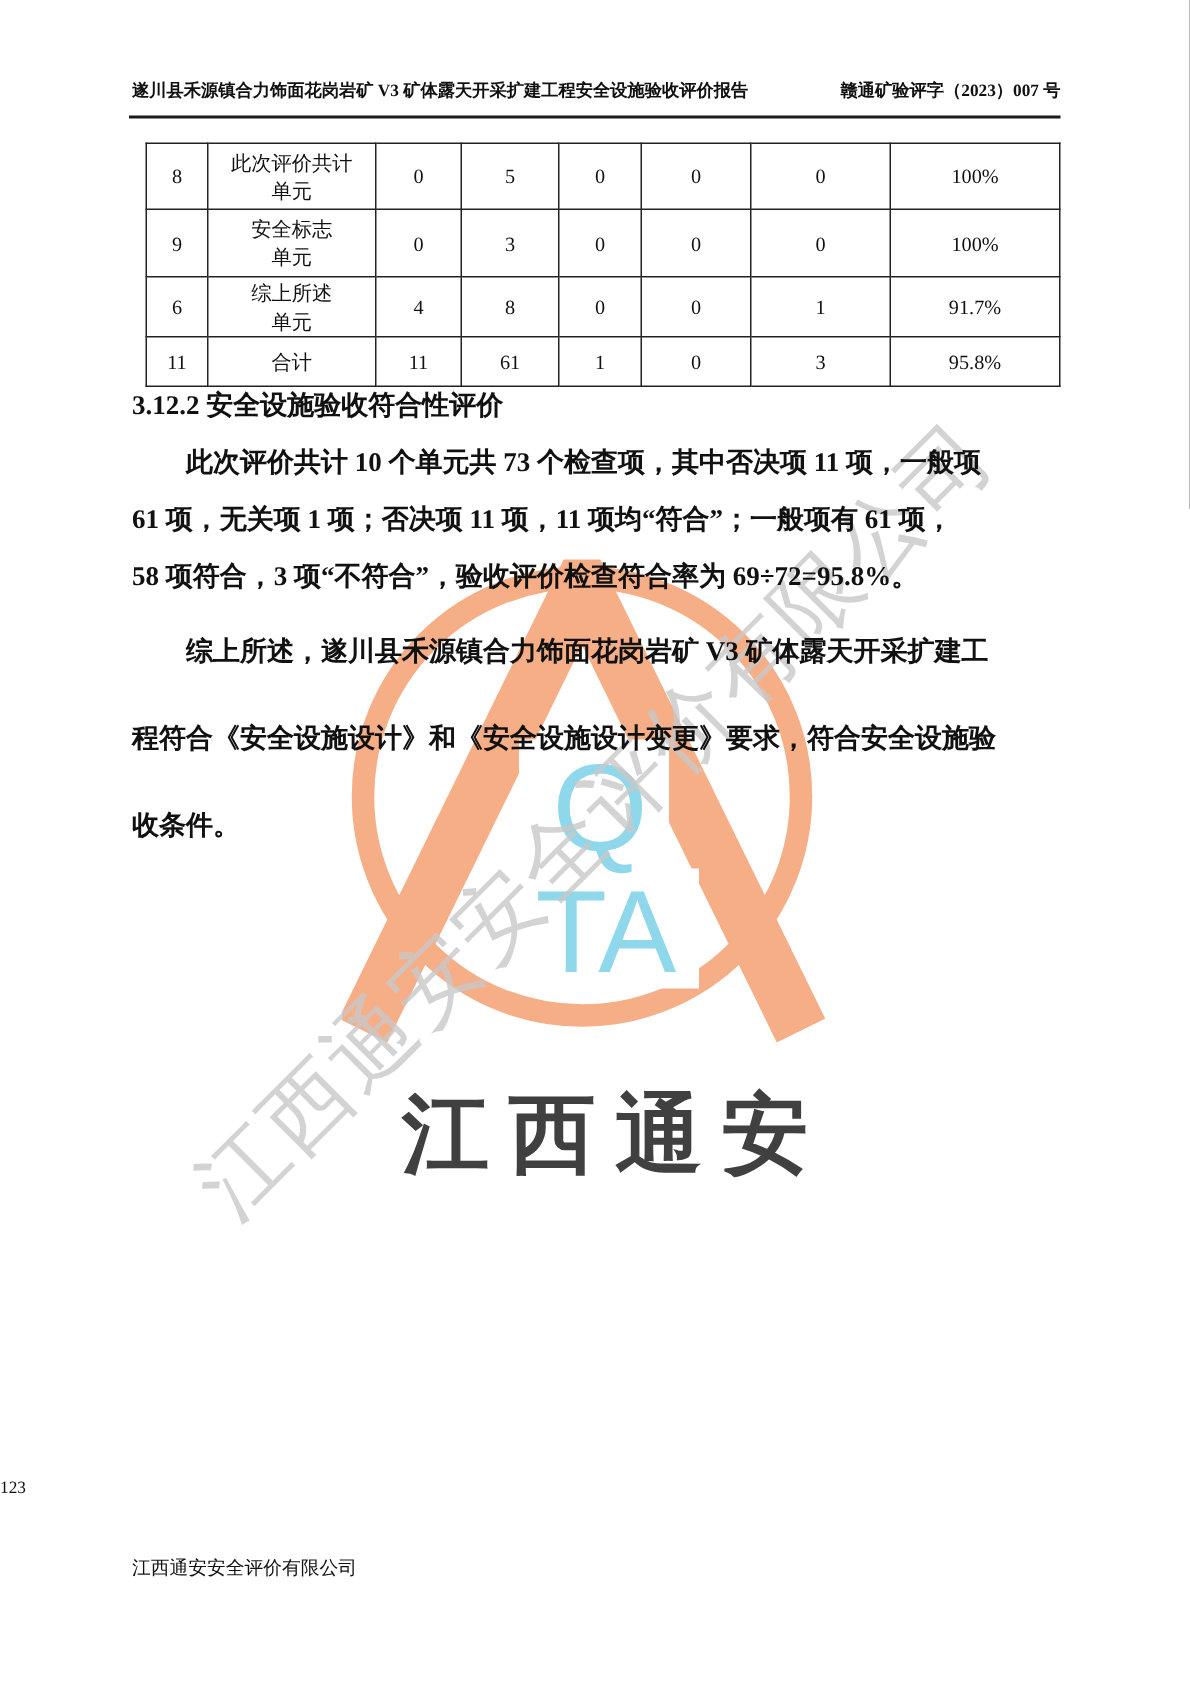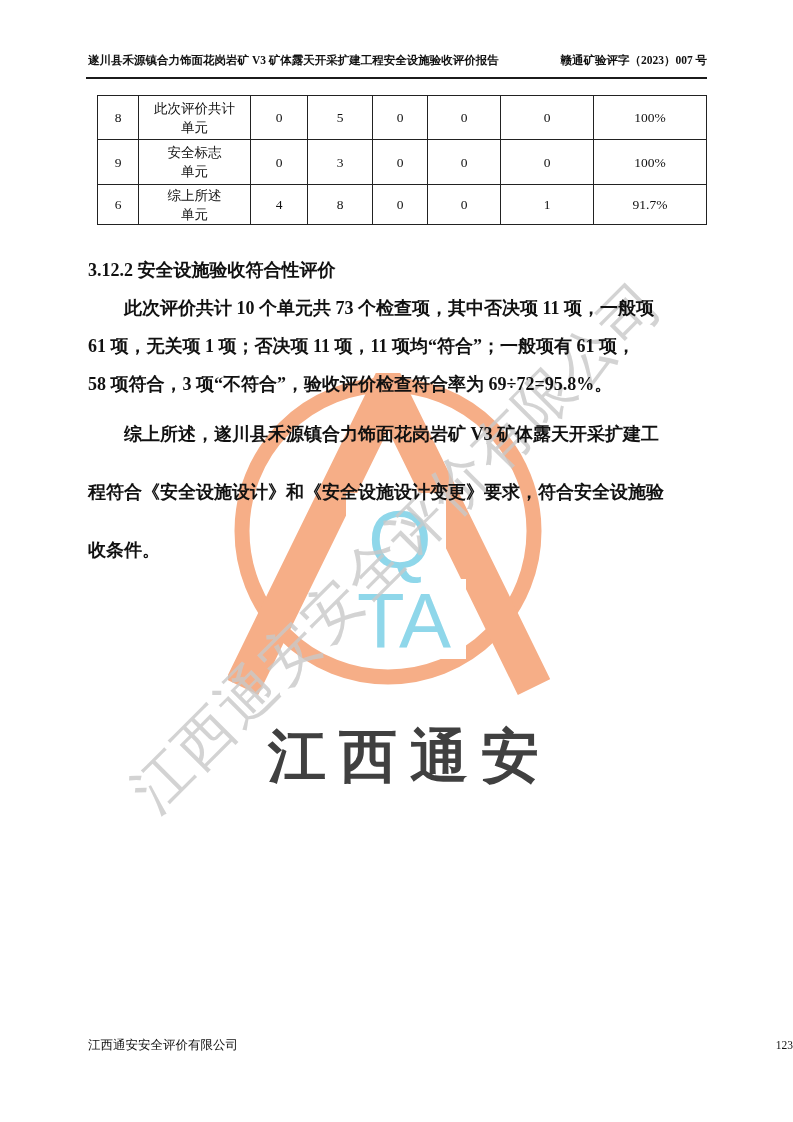--- a/index.html
+++ b/index.html
@@ -39,21 +39,21 @@
   }
   tr.r1{height:44px;} tr.r2{height:45px;} tr.r3{height:40px;} tr.r4{height:33px;}
   .heading{position:absolute;left:88px;top:258px;font-size:18px;font-weight:bold;white-space:nowrap;}
   .para{
     position:absolute;left:88px;width:622px;
     font-size:18px;white-space:pre-line;text-indent:36px;
   }
   .para1{top:289px;line-height:38px;font-weight:bold;}
   .para2{top:405px;line-height:58px;font-weight:bold;}
   .footer-company{position:absolute;left:88px;top:1037px;font-size:12.5px;}
-  .footer-page{position:absolute;left:0;top:1039px;width:100%;text-align:right;font-size:11.5px;}
+  .footer-page{position:absolute;left:0;top:986px;width:100%;text-align:left;font-size:11.5px;}
 </style>
 </head>
 <body>
 
 <div class="page">
 
   <svg class="wm-logo" viewBox="0 0 322 322">
     <circle cx="160" cy="158" r="146" fill="none" stroke="#F6AE87" stroke-width="15"></circle>
     <path d="M 14 314 L 160 16 L 306 314" fill="none" stroke="#F6AE87" stroke-width="36"></path>
     <rect x="118" y="120" width="100" height="84" fill="#ffffff"></rect>
@@ -112,20 +112,30 @@
           <td>6</td>
           <td>综上所述
 单元</td>
           <td>4</td>
           <td>8</td>
           <td>0</td>
           <td>0</td>
           <td>1</td>
           <td>91.7%</td>
         </tr>
+        <tr class="r4">
+          <td>11</td>
+          <td>合计</td>
+          <td>11</td>
+          <td>61</td>
+          <td>1</td>
+          <td>0</td>
+          <td>3</td>
+          <td>95.8%</td>
+        </tr>
       </tbody>
     </table>
 
     <div class="heading">3.12.2 安全设施验收符合性评价</div>
 
     <div class="para para1">此次评价共计 10 个单元共 73 个检查项，其中否决项 11 项，一般项
 61 项，无关项 1 项；否决项 11 项，11 项均“符合”；一般项有 61 项，
 58 项符合，3 项“不符合”，验收评价检查符合率为 69÷72=95.8%。</div>
 
     <div class="para para2">综上所述，遂川县禾源镇合力饰面花岗岩矿 V3 矿体露天开采扩建工

